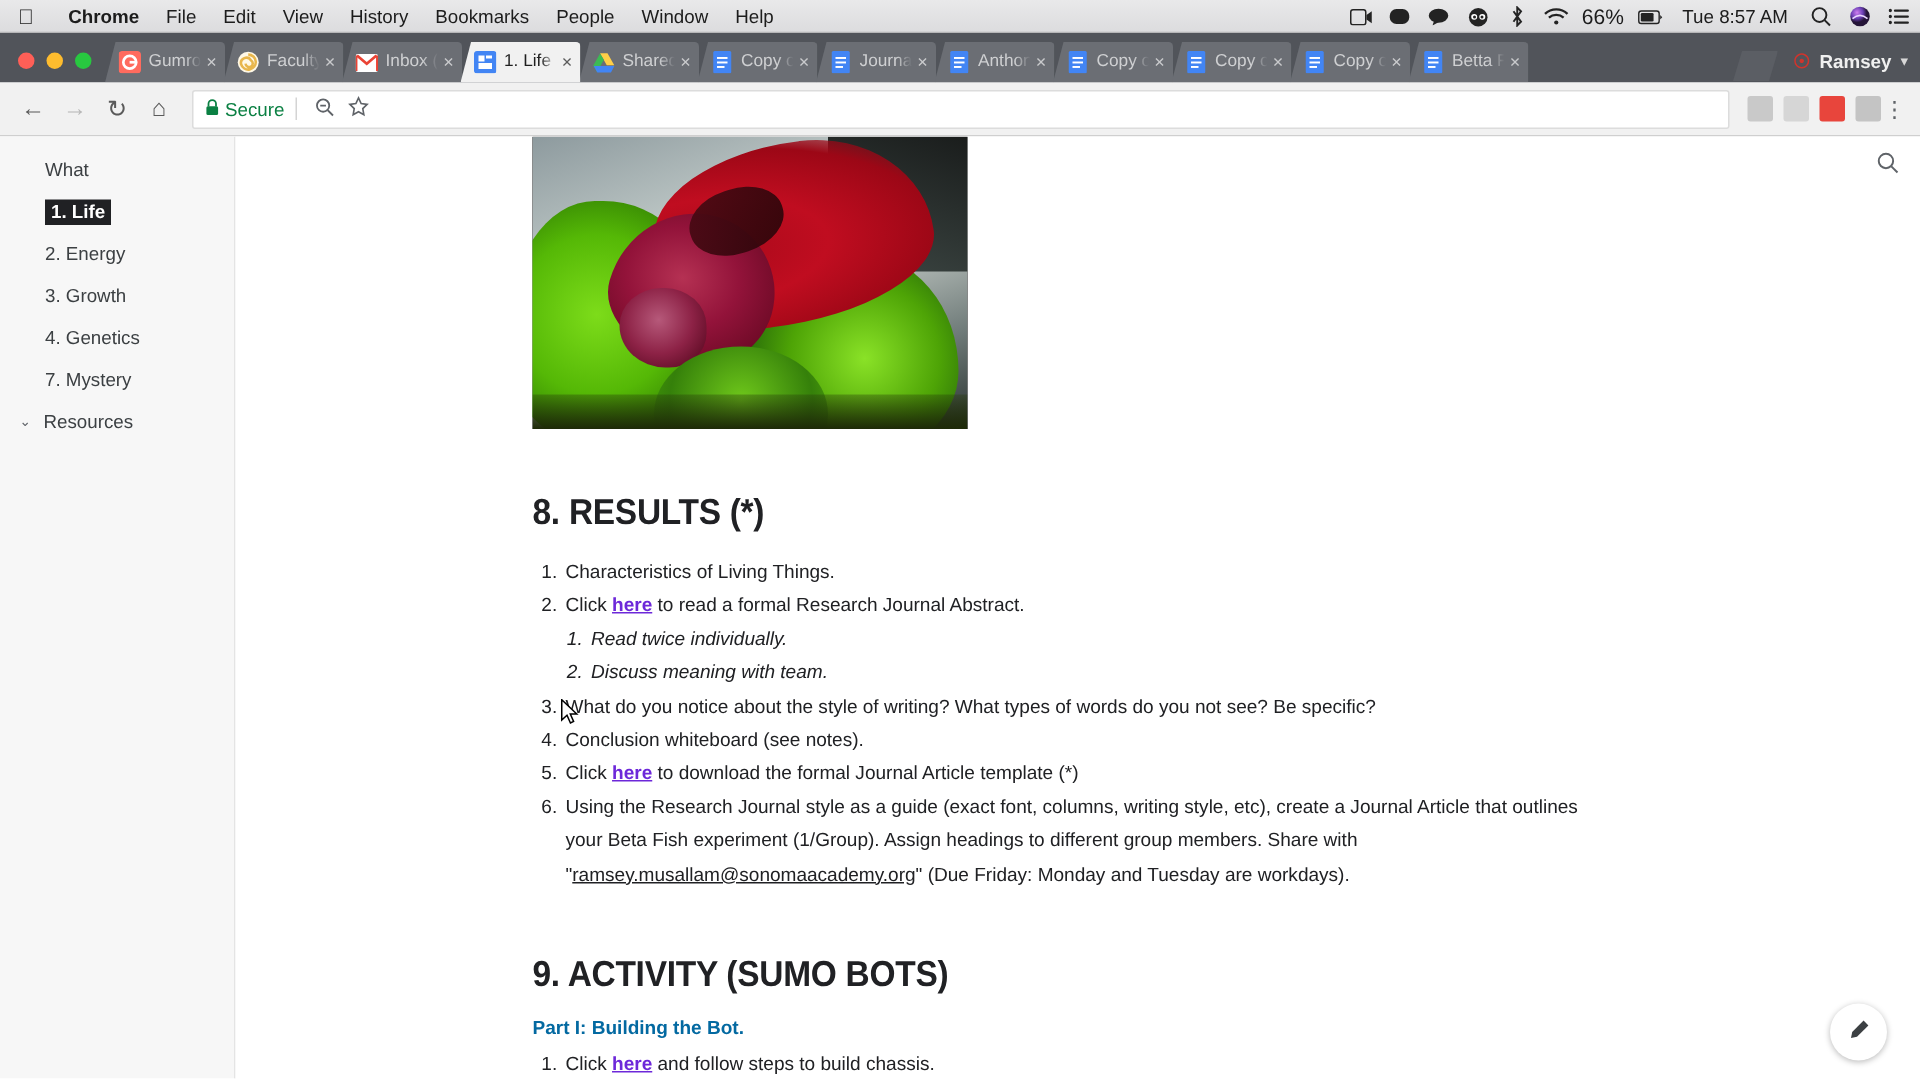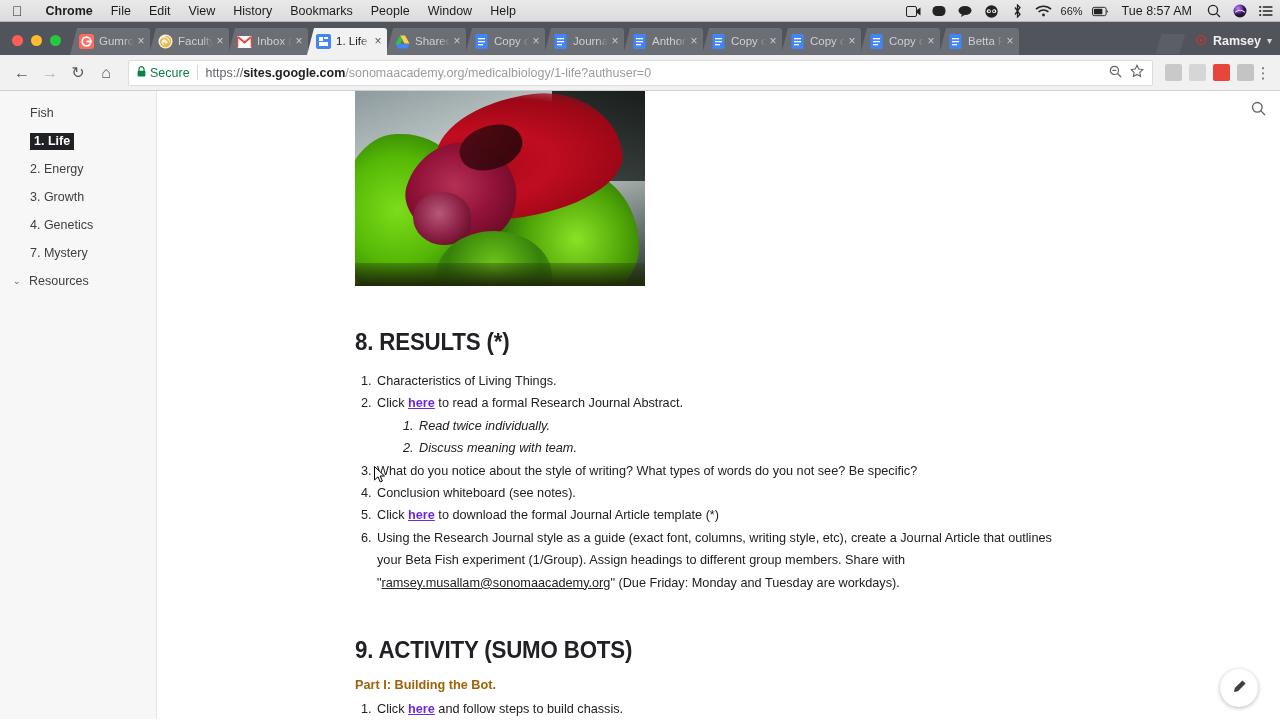--- a/index.html
+++ b/index.html
@@ -20,21 +20,21 @@
     position: relative;
   }
   .menubar .apple { margin: 0 14px 0 12px; font-size: 14px; line-height: 1; }
   .menubar .mi { padding: 0 9px; white-space: nowrap; }
   .menubar .mi.bold { font-weight: bold; }
   .menubar .right { position: absolute; right: 6px; top: 0; height: 22px;
                     display: flex; align-items: center; gap: 9px; }
   .menubar .right .ic { display:inline-flex; align-items:center; justify-content:center;
                         width:17px; height:15px; color:#232323; }
   .menubar .right .clock { font-size: 12.5px; padding: 0 4px; white-space: nowrap; }
-  .menubar .right .pct { font-size: 11px; }
+  .menubar .right .pct { font-size: 14px; }
 
   
   .tabstrip {
     height: 33px; width: 1280px;
     background: #51545a;
     display: flex; align-items: flex-end;
     position: relative;
     padding-left: 4px;
   }
   .traffic { display: flex; align-items: center; gap: 8px;
@@ -179,25 +179,25 @@
   h1.sec { font-size: 24px; font-weight: bold; color:#202124;
            letter-spacing: -0.2px; margin: 42px 0 14px 0;
            font-family: "Liberation Sans Narrow","Liberation Sans", sans-serif;
            transform: scaleX(0.93); transform-origin: left; }
   ol.lvl1 { list-style: decimal; margin: 0 0 0 20px; padding: 0; }
   ol.lvl2 { list-style: decimal; margin: 0 0 0 15px; padding: 0; }
   ol.lvl1 > li, ol.lvl2 > li {
     font-size: 12.7px; color:#202124; line-height: 22.4px;
     padding-left: 2px; max-width: 700px;
   }
-  ol.lvl2 > li { font-style: italic; margin-left: 25px; }
+  ol.lvl2 > li { font-style: italic; }
   .it { }
   a.lnk { color:#6d28d9; text-decoration: underline; font-weight: bold; }
   a.mail { color:#202124; text-decoration: underline; font-weight: normal; }
-  .parthdr { font-size: 12.7px; font-weight: bold; color:#a16207;
+  .parthdr { font-size: 12.7px; font-weight: bold; color:#0369a1;
              margin: 0 0 6px 0; }
 
   .fab { position:absolute; right: 22px; bottom: 12px;
          width: 38px; height: 38px; border-radius: 50%;
          background:#ffffff; box-shadow: 0 1px 4px rgba(0,0,0,.28);
          display:flex; align-items:center; justify-content:center;
          color:#3c4043; font-size: 15px; }
 
   .cursor { position: absolute; left: 374px; top: 375px;
             width: 12px; height: 18px; pointer-events:none; z-index: 50; }
@@ -476,21 +476,20 @@
 
   <div class="omnibox">
     <span class="lock">
       <svg width="9" height="11" viewBox="0 0 9 11">
           <path d="M2 5V3.2a2.5 2.5 0 0 1 5 0V5" fill="none" stroke="#0b8043" stroke-width="1.2"></path>
           <rect x="0.6" y="4.8" width="7.8" height="5.8" rx="1" fill="#0b8043"></rect>
         </svg>
     </span>
     <span class="secure">Secure</span>
     <span class="divider"></span>
-    <span class="url"><span class="sch">https://</span><b>sites.google.com</b><span>/sonomaacademy.org/medicalbiology/1-life?authuser=0</span></span>
     <span class="oicon">
       <svg width="13" height="13" viewBox="0 0 13 13">
           <circle cx="5.4" cy="5.4" r="4.1" fill="none" stroke="#5f6368" stroke-width="1.2"></circle>
           <line x1="3.5" y1="5.4" x2="7.3" y2="5.4" stroke="#5f6368" stroke-width="1.2"></line>
           <line x1="8.5" y1="8.5" x2="12" y2="12" stroke="#5f6368" stroke-width="1.2"></line>
         </svg>
     </span>
     <span class="oicon">
       <svg width="14" height="14" viewBox="0 0 14 14">
           <path d="M7 1.3l1.75 3.7 4 .55-2.9 2.85.7 4.05L7 10.5l-3.55 1.95.7-4.05L1.25 5.55l4-.55z" fill="none" stroke="#5f6368" stroke-width="1.1"></path>
@@ -503,21 +502,21 @@
       <span class="ext" style="background: rgb(214, 214, 214);"></span>
       <span class="ext" style="background: rgb(232, 69, 60);"></span>
       <span class="ext" style="background: rgb(196, 196, 196);"></span>
     </div>
   <div class="kebab">⋮</div>
 </div>
 
 <div class="page">
 
   <div class="sidebar" id="sidebar-host">
-      <div class="nav-item"><span class="lbl">Fish</span></div>
+      <div class="nav-item"><span class="lbl">What</span></div>
       <div class="nav-item current"><span class="lbl">1. Life</span></div>
       <div class="nav-item"><span class="lbl">2. Energy</span></div>
       <div class="nav-item"><span class="lbl">3. Growth</span></div>
       <div class="nav-item"><span class="lbl">4. Genetics</span></div>
       <div class="nav-item"><span class="lbl">7. Mystery</span></div>
       <div class="nav-item group">
         <span class="chev">⌄</span>
         <span class="lbl">Resources</span>
       </div>
     </div>

